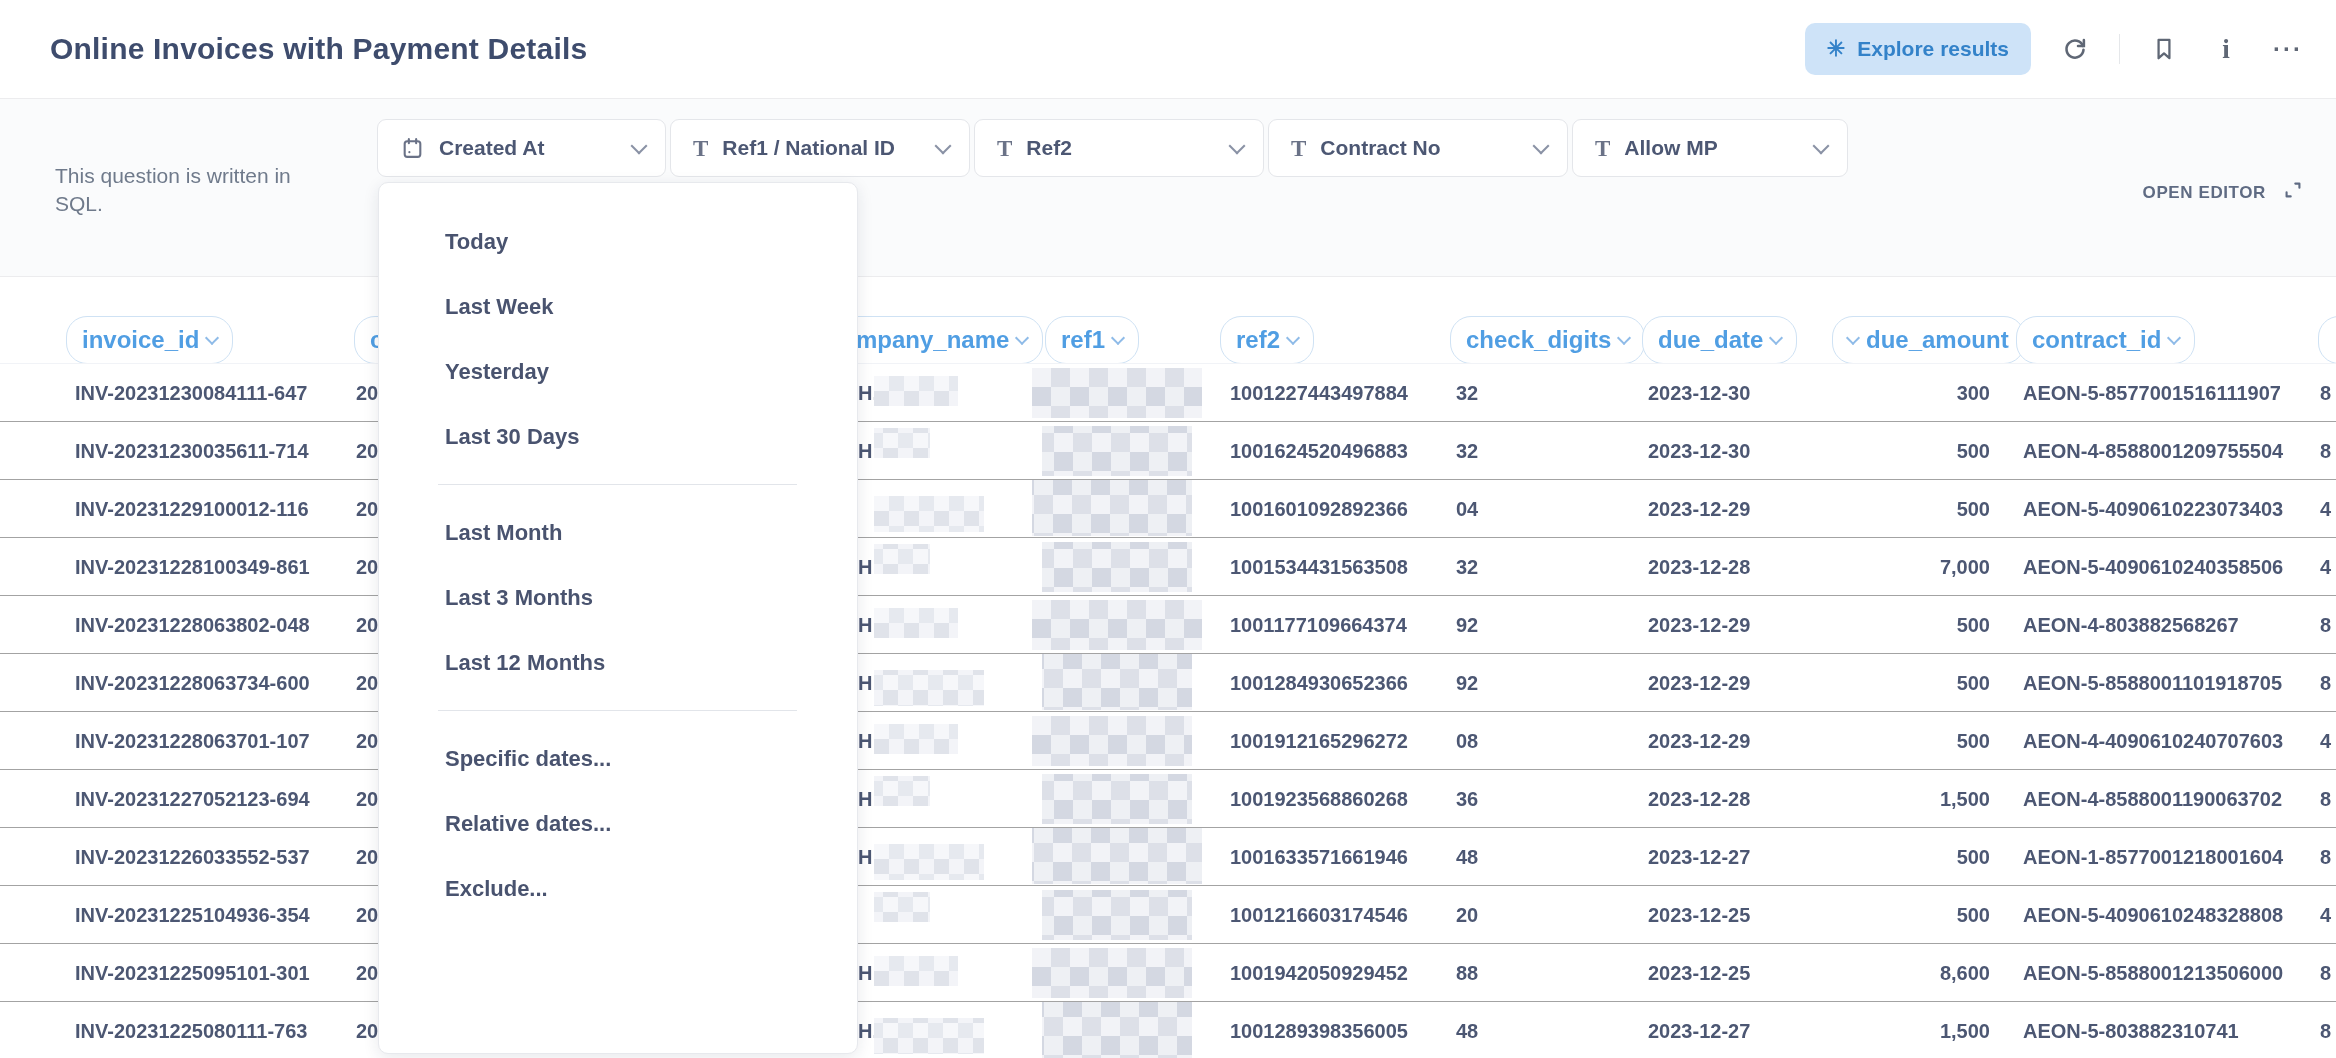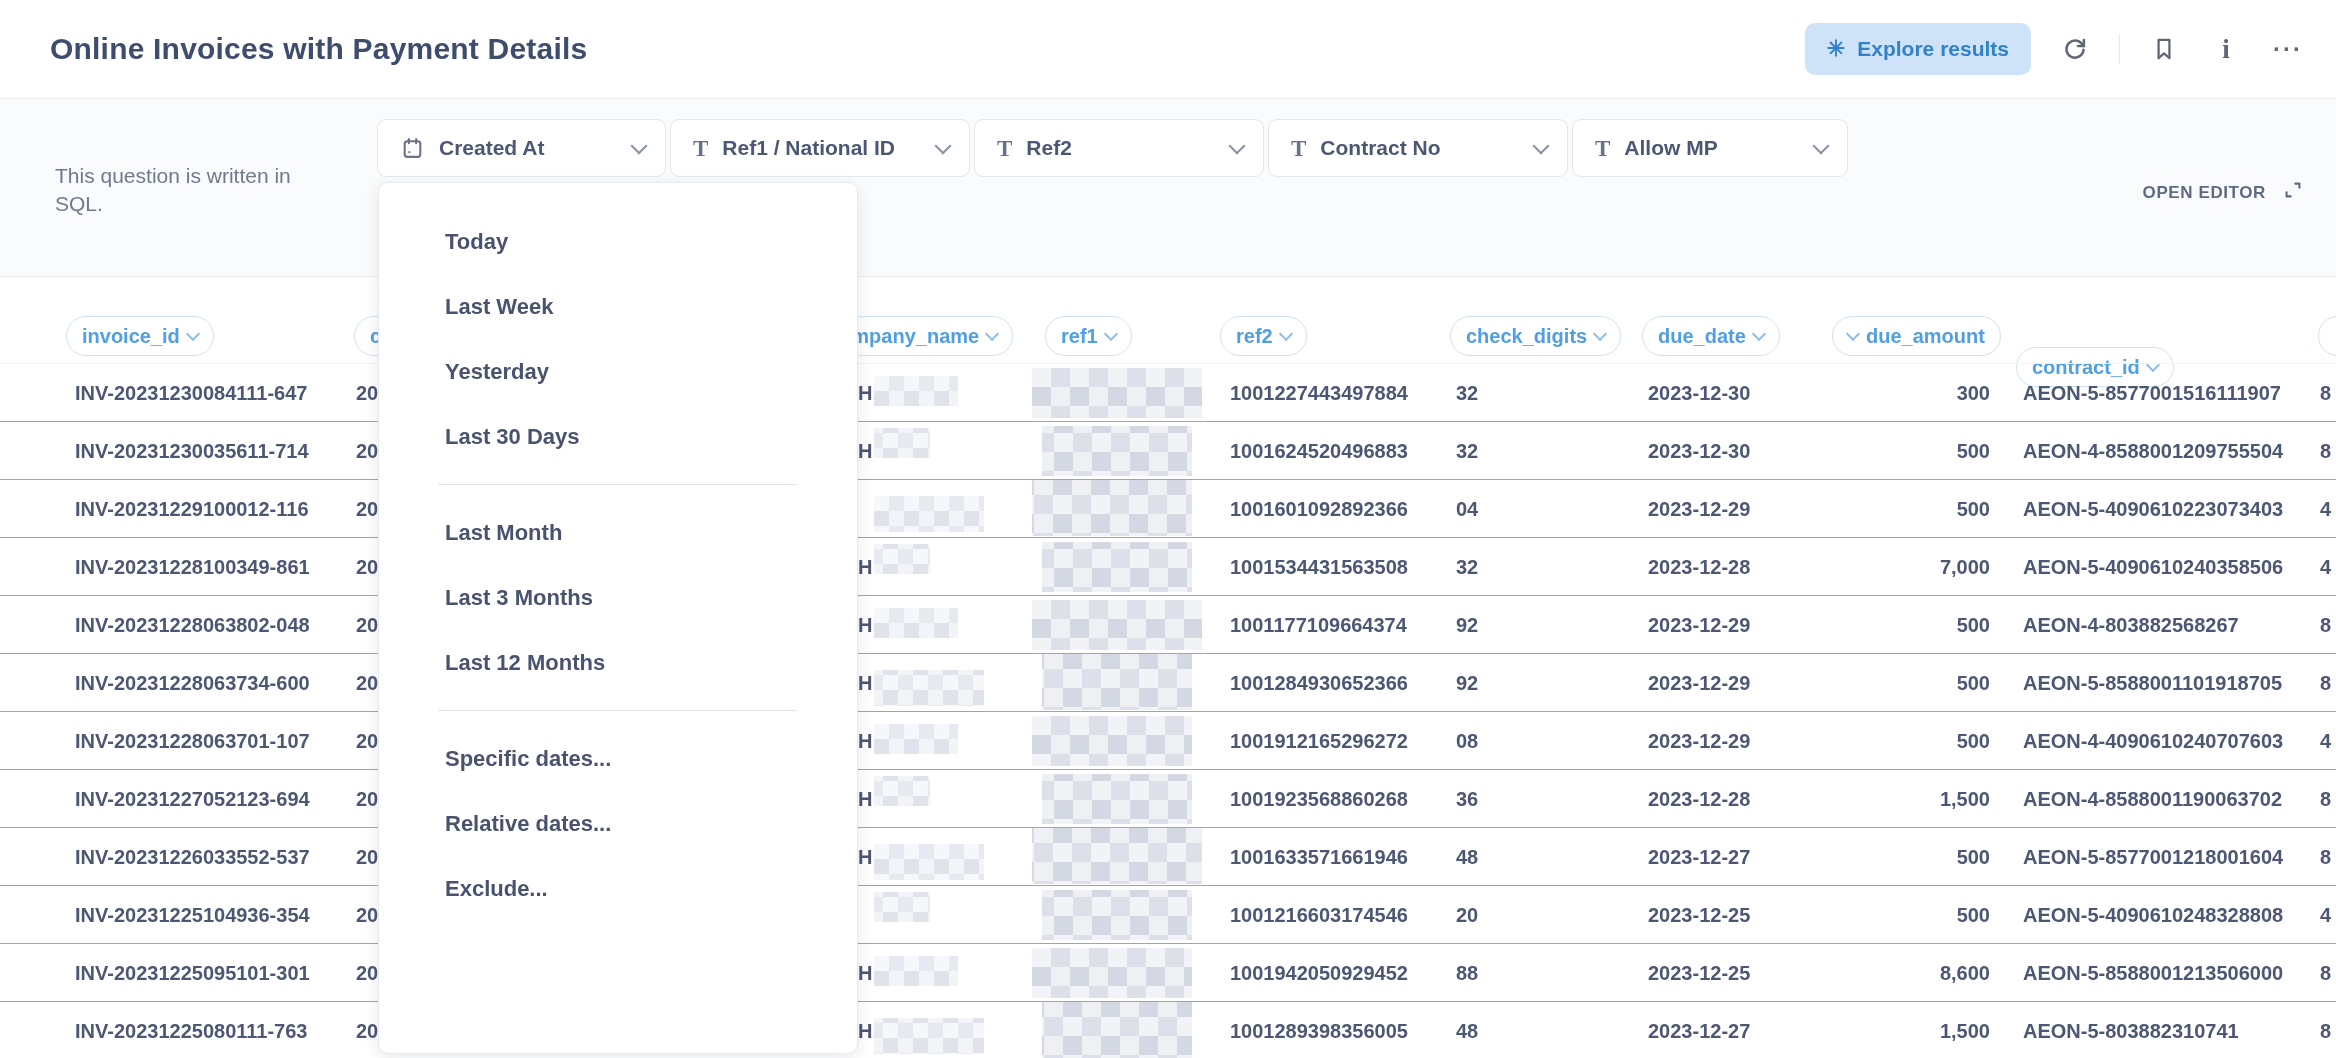--- a/index.html
+++ b/index.html
@@ -39,34 +39,34 @@
   .chip .icon{margin-right:14px;display:flex;align-items:center;}
   .ticon{font-family:"Liberation Serif",serif;font-weight:700;font-size:23px;color:#6a7287;line-height:1;}
   .chev{width:10px;height:10px;border-right:2.4px solid #8a92a5;border-bottom:2.4px solid #8a92a5;
         transform:rotate(45deg);margin-left:auto;margin-top:-5px;flex:none;}
   .open-editor{position:absolute;right:26px;top:178px;display:flex;align-items:center;gap:16px;
                background:none;border:none;cursor:pointer;z-index:2;
                font-family:inherit;font-size:17px;font-weight:700;letter-spacing:.6px;color:#5f6b83;}
 
   
   .tablearea{position:absolute;left:0;top:277px;width:2336px;height:781px;background:#fff;z-index:1;}
-  .hpill{position:absolute;top:39px;height:40px;box-sizing:border-box;display:flex;align-items:center;
+  .hpill{position:absolute;top:39px;height:48px;box-sizing:border-box;display:flex;align-items:center;
          gap:8px;padding:0 15px;background:#fff;border:1.5px solid #cfe2f4;border-radius:21px;
-         color:#509ee3;font-size:20px;font-weight:700;cursor:pointer;white-space:nowrap;}
+         color:#509ee3;font-size:24px;font-weight:700;cursor:pointer;white-space:nowrap;}
   .hpill .bchev{width:8px;height:8px;border-right:2px solid #8fbbe8;border-bottom:2px solid #8fbbe8;
         transform:rotate(45deg);margin-top:-4px;flex:none;}
   .hp-invoice{left:66px;}
   .hp-created{left:354px;width:130px;}
   .hp-company{left:812px;}
   .hp-ref1{left:1045px;}
   .hp-ref2{left:1220px;}
   .hp-check{left:1450px;}
   .hp-duedate{left:1642px;}
   .hp-dueamt{left:1832px;}
-  .hp-contract{left:2016px;margin-top:31px;}
+  .hp-contract{left:2016px;}
   .hp-partial{left:2318px;width:56px;}
 
   .rows{position:absolute;left:0;top:86px;width:2336px;border-top:1px solid #f1f3f7;}
   .row{position:relative;height:57px;border-bottom:1px solid #a3a3a3;}
   .row span{position:absolute;top:50%;transform:translateY(-50%);font-size:20px;font-weight:700;
             color:#4c5773;white-space:nowrap;cursor:pointer;}
   .c-invoice{left:75px;}
   .c-created{left:356px;}
   .c-company{left:858px;}
   .c-ref2{left:1230px;}
@@ -330,21 +330,21 @@
           <div class="m-ref1"></div>
         </div>
         <div class="row">
           <span class="c-invoice">INV-20231226033552-537</span>
           <span class="c-created">20</span>
           <span class="c-company">H</span>
           <span class="c-ref2">1001633571661946</span>
           <span class="c-check">48</span>
           <span class="c-duedate">2023-12-27</span>
           <span class="c-dueamt">500</span>
-          <span class="c-contract">AEON-5-8577001218001604</span>
+          <span class="c-contract">AEON-1-8577001218001604</span>
           <span class="c-rightfrag">8</span>
           <div class="m-co"></div>
           <div class="m-ref1"></div>
         </div>
         <div class="row">
           <span class="c-invoice">INV-20231225104936-354</span>
           <span class="c-created">20</span>
           <span class="c-company"></span>
           <span class="c-ref2">1001216603174546</span>
           <span class="c-check">20</span>

